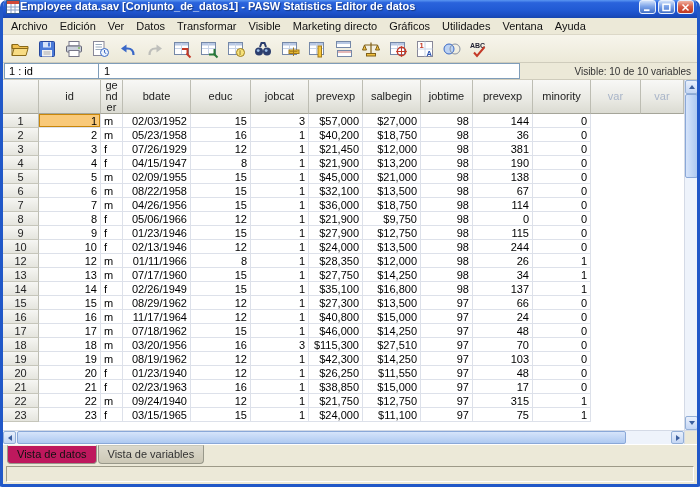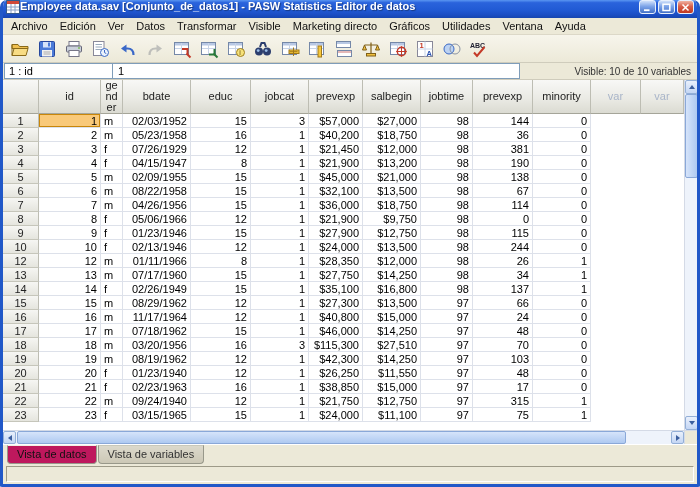--- a/index.html
+++ b/index.html
@@ -24,21 +24,21 @@
   .menu-item{padding:2px 6px;color:#111;cursor:default}
   
   .toolbar{flex:0 0 28px;display:flex;align-items:center;gap:1px;padding:1px 4px;
     background:linear-gradient(180deg,#f7f5ec,#ece9d8);border-bottom:1px solid #cfccbc}
   .tbtn{width:26px;height:24px;display:flex;align-items:center;justify-content:center;border:1px solid transparent;border-radius:2px}
   .tbtn svg{width:20px;height:20px}
   .tbtn.disabled{opacity:.45;filter:grayscale(70%)}
   
   .refbar{flex:0 0 17px;display:flex;align-items:stretch;font-size:11px;background:#ece9d8;
     border-bottom:1px solid #cfccbc;padding:0 1px}
-  .refcell{width:109px;background:#fff;border:1px solid #7f9db9;padding:1px 4px;white-space:nowrap;overflow:hidden}
+  .refcell{width:95px;background:#fff;border:1px solid #7f9db9;padding:1px 4px;white-space:nowrap;overflow:hidden}
   .refvalue{flex:1;background:#fff;border:1px solid #7f9db9;border-left:none;padding:1px 5px}
   .visible-info{width:176px;font-size:10px;text-align:right;padding:3px 5px 0 0;color:#333;white-space:nowrap}
   
   .gridarea{position:relative;flex:1;background:#fff;overflow:hidden}
   .gridclip{position:absolute;top:0;left:0;right:13px;bottom:0;overflow:hidden}
   table{border-collapse:separate;border-spacing:0;table-layout:fixed;font-size:11px}
   th,td{overflow:hidden;white-space:nowrap;padding:0 3px}
   thead th{height:33px;background:linear-gradient(180deg,#f8f8f6,#e9e9e3 60%,#dbdbd2);
     border-right:1px solid #bdbdb3;border-bottom:1px solid #a5a599;font-weight:normal;color:#222;
     text-align:center;vertical-align:middle;line-height:11px}

